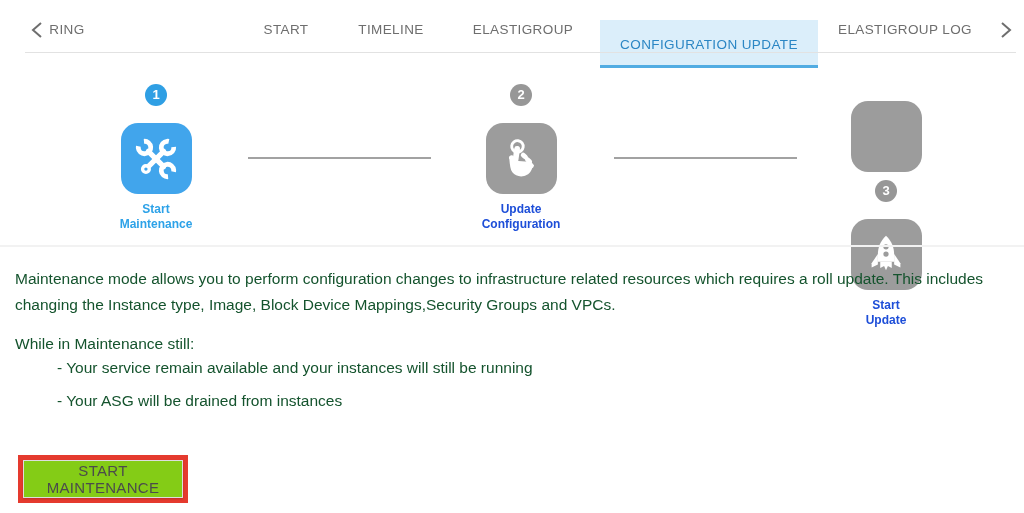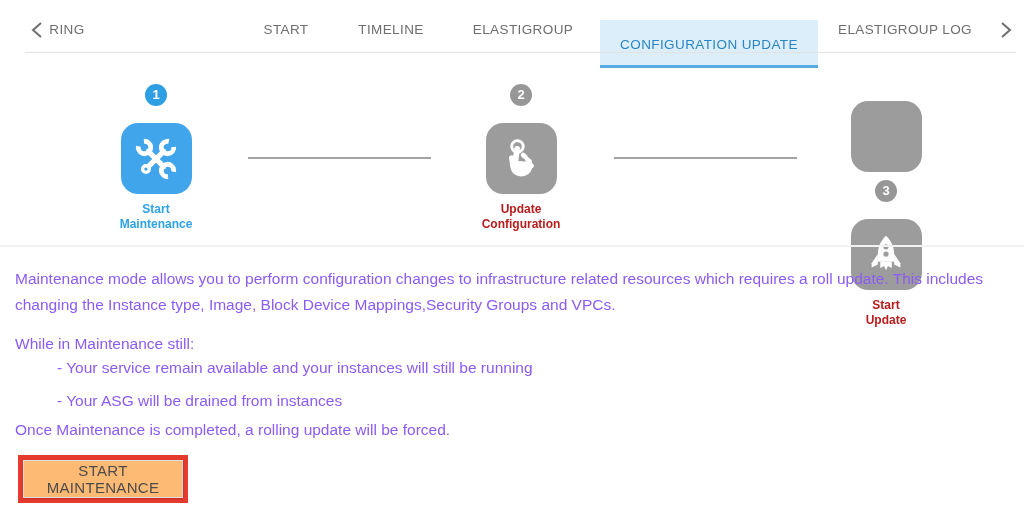--- a/index.html
+++ b/index.html
@@ -20,36 +20,36 @@
   .step-circle { width:22px; height:22px; border-radius:50%; margin:0 auto; color:#fff;
                  font-size:13px; font-weight:bold; line-height:22px; text-align:center; }
   .step-icon { width:71px; height:71px; border-radius:17px; margin:17px auto 8px; display:flex;
                align-items:center; justify-content:center; }
   .step-label { font-size:12px; font-weight:600; line-height:15px; }
   .step.active .step-circle { background:#2f9fe4; }
   .step.active .step-icon { background:#41a5ec; }
   .step.active .step-label { color:#2da2e8; }
   .step.inactive .step-circle { background:#979797; }
   .step.inactive .step-icon { background:#9c9c9c; }
-  .step.inactive .step-label { color:#b91c1c; }
+  .step.inactive .step-label { color:#1d4ed8; }
   .connector { position:absolute; top:157px; height:2px; background:#a2a2a2; }
   .section-divider { position:absolute; left:0; top:245px; width:1024px; height:2px; background:#f2f2f2; }
 
   
-  .txt { position:absolute; color:#8b5cf6; font-size:15.5px; }
+  .txt { position:absolute; color:#14532d; font-size:15.5px; }
   .para1 { left:15px; top:266px; width:996px; line-height:26px; }
   .while-title { left:15px; top:335px; }
   .bullet1 { left:57px; top:359px; }
   .bullet2 { left:57px; top:392px; }
   .para2 { left:15px; top:421px; }
 
   
   .annotation-box { position:absolute; left:18px; top:455px; width:170px; height:48px;
                     border:5px solid #e53a2e; background:#fff; display:flex; }
-  .start-btn { flex:1; margin:0; background:#fdba74; border:1px solid #ddd;
+  .start-btn { flex:1; margin:0; background:#84cc16; border:1px solid #ddd;
                box-shadow:0 1px 2px rgba(0,0,0,.18); color:#4b4b4b; font-size:15px;
                letter-spacing:.3px; font-family:"Liberation Sans",sans-serif;
                display:flex; align-items:center; justify-content:center; cursor:pointer; }
 </style>
 </head>
 <body>
 
 <div class="page">
 
   <div class="tabbar">
@@ -133,19 +133,18 @@
       <div>Update</div>
     </div>
   </div>
 
   <div class="section-divider"></div>
 
   <div class="txt para1">Maintenance mode allows you to perform configuration changes to infrastructure related resources which requires a roll update. This includes changing the Instance type, Image, Block Device Mappings,Security Groups and VPCs.</div>
   <div class="txt while-title">While in Maintenance still:</div>
   <div class="txt bullet1">- Your service remain available and your instances will still be running</div>
   <div class="txt bullet2">- Your ASG will be drained from instances</div>
-  <div class="txt para2">Once Maintenance is completed, a rolling update will be forced.</div>
 
   <div class="annotation-box">
     <button class="start-btn">START MAINTENANCE</button>
   </div>
 
 </div>
 
 </body></html>

